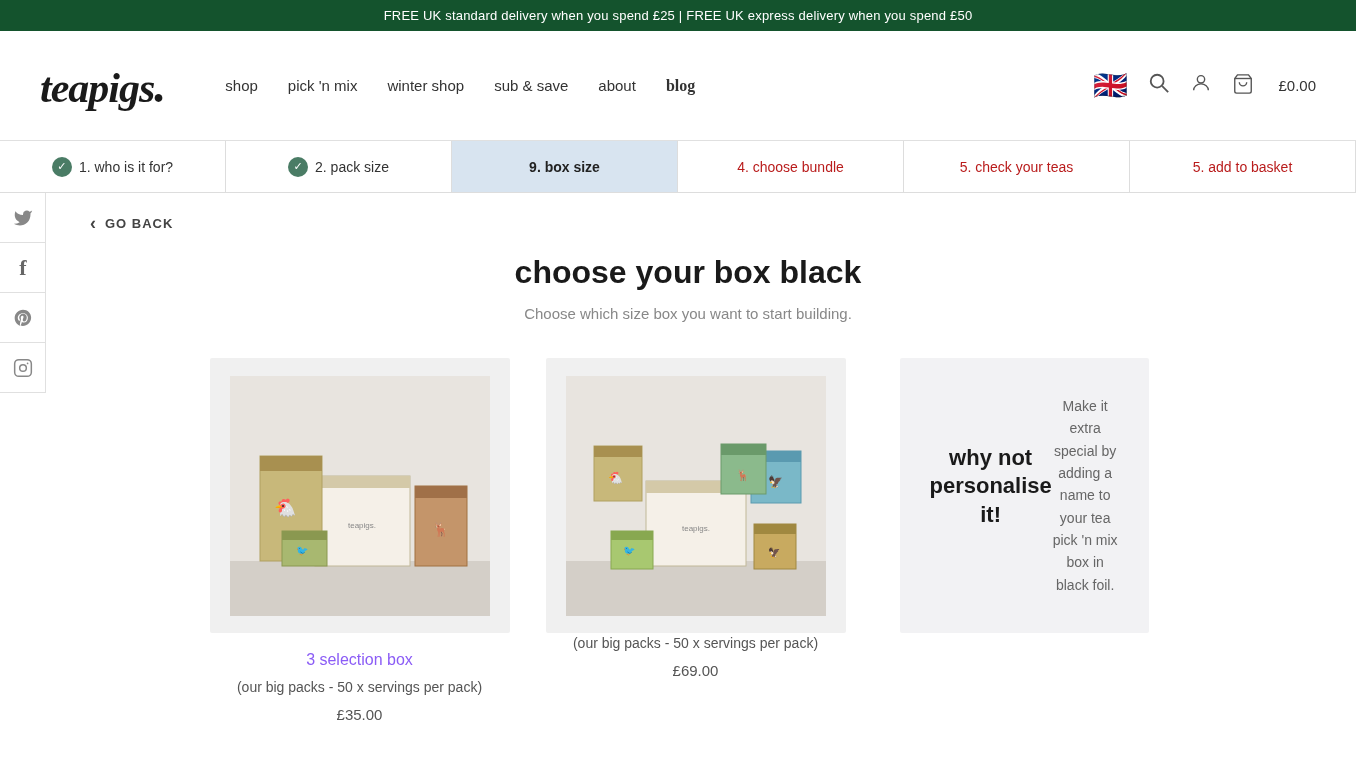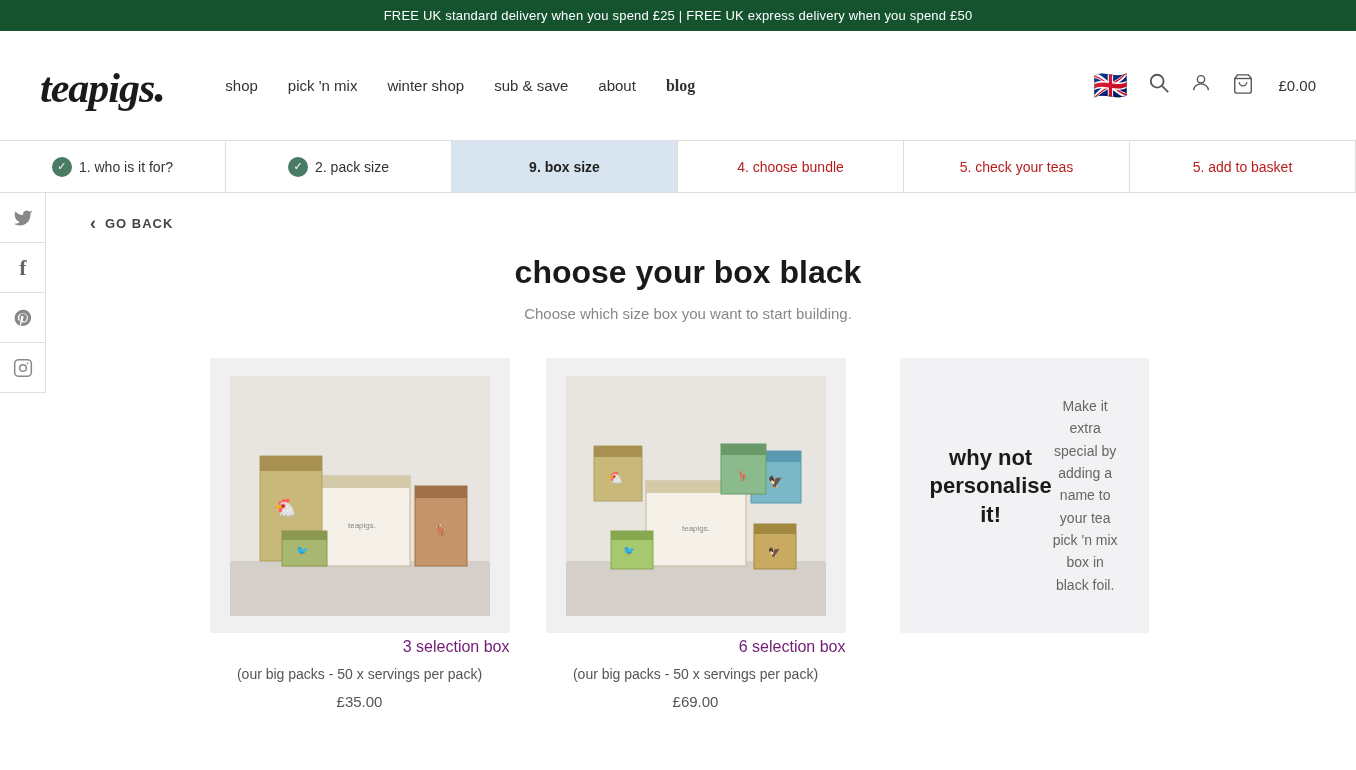--- a/index.html
+++ b/index.html
@@ -208,24 +208,23 @@
       border-radius: 2px;
       overflow: hidden;
       display: flex;
       align-items: center;
       justify-content: center;
     }
 
     .product-name {
       font-size: 16px;
       font-weight: 500;
-      color: #701a75;
-      margin-top: 5px;
+      color: #8b5cf6;
+      margin-top: 18px;
       margin-bottom: 8px;
-      text-align: right;
     }
     .product-desc {
       font-size: 14px;
       color: #555;
       line-height: 1.5;
       margin-bottom: 8px;
     }
     .product-price {
       font-size: 15px;
       color: #555;
@@ -428,21 +427,20 @@
             <rect x="188" y="148" width="42" height="10" fill="#a08840"></rect>
             <text x="209" y="180" font-size="10" text-anchor="middle" fill="#3a2a00">🦅</text>
 
             <rect x="45" y="155" width="42" height="38" fill="#a8c870" stroke="#88a850" stroke-width="1"></rect>
             <rect x="45" y="155" width="42" height="9" fill="#88a850"></rect>
             <text x="64" y="178" font-size="10" text-anchor="middle" fill="#1a3a00">🐦</text>
 
             <text x="130" y="155" font-size="8" text-anchor="middle" fill="#888" font-family="Arial">teapigs.</text>
           </svg>
         </div>
-        <div class="product-name">6 selection box</div>
         <div class="product-desc">(our big packs - 50 x servings per pack)</div>
         <div class="product-price">£69.00</div>
       </div>
 
       <div class="personalise-wrapper">
         <div class="personalise-card">
           <div class="personalise-title">why not personalise it!</div>
           <div class="personalise-desc">Make it extra special by adding a name to your tea pick 'n mix box in black foil.</div>
         </div>
       </div>

